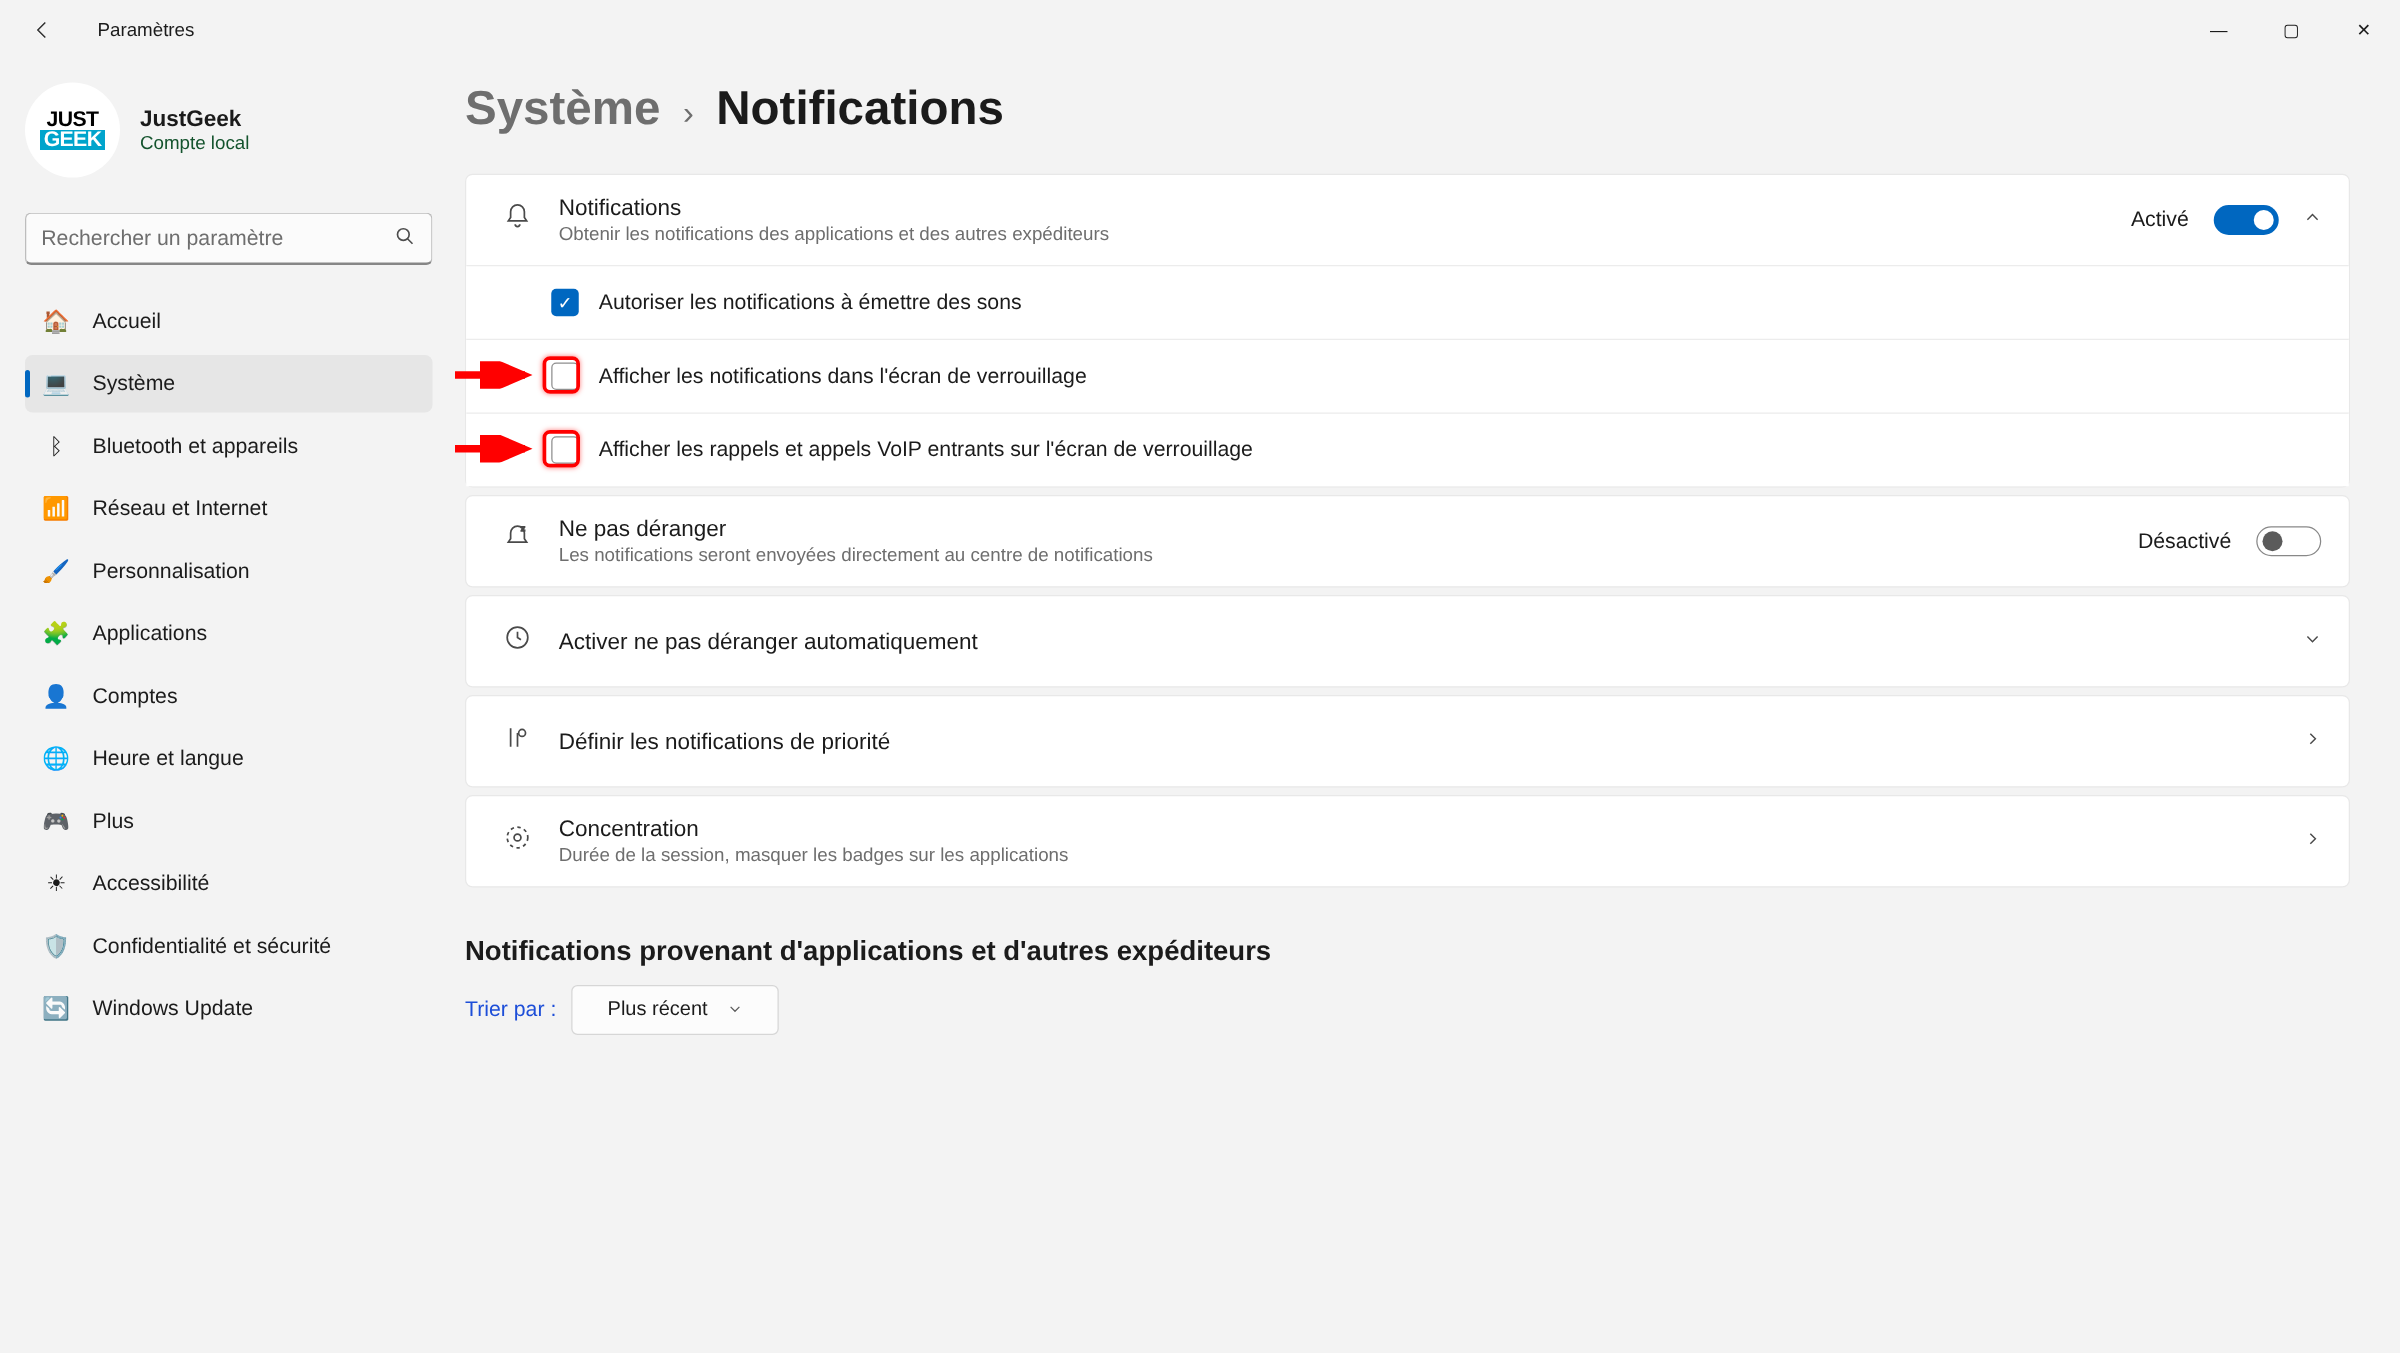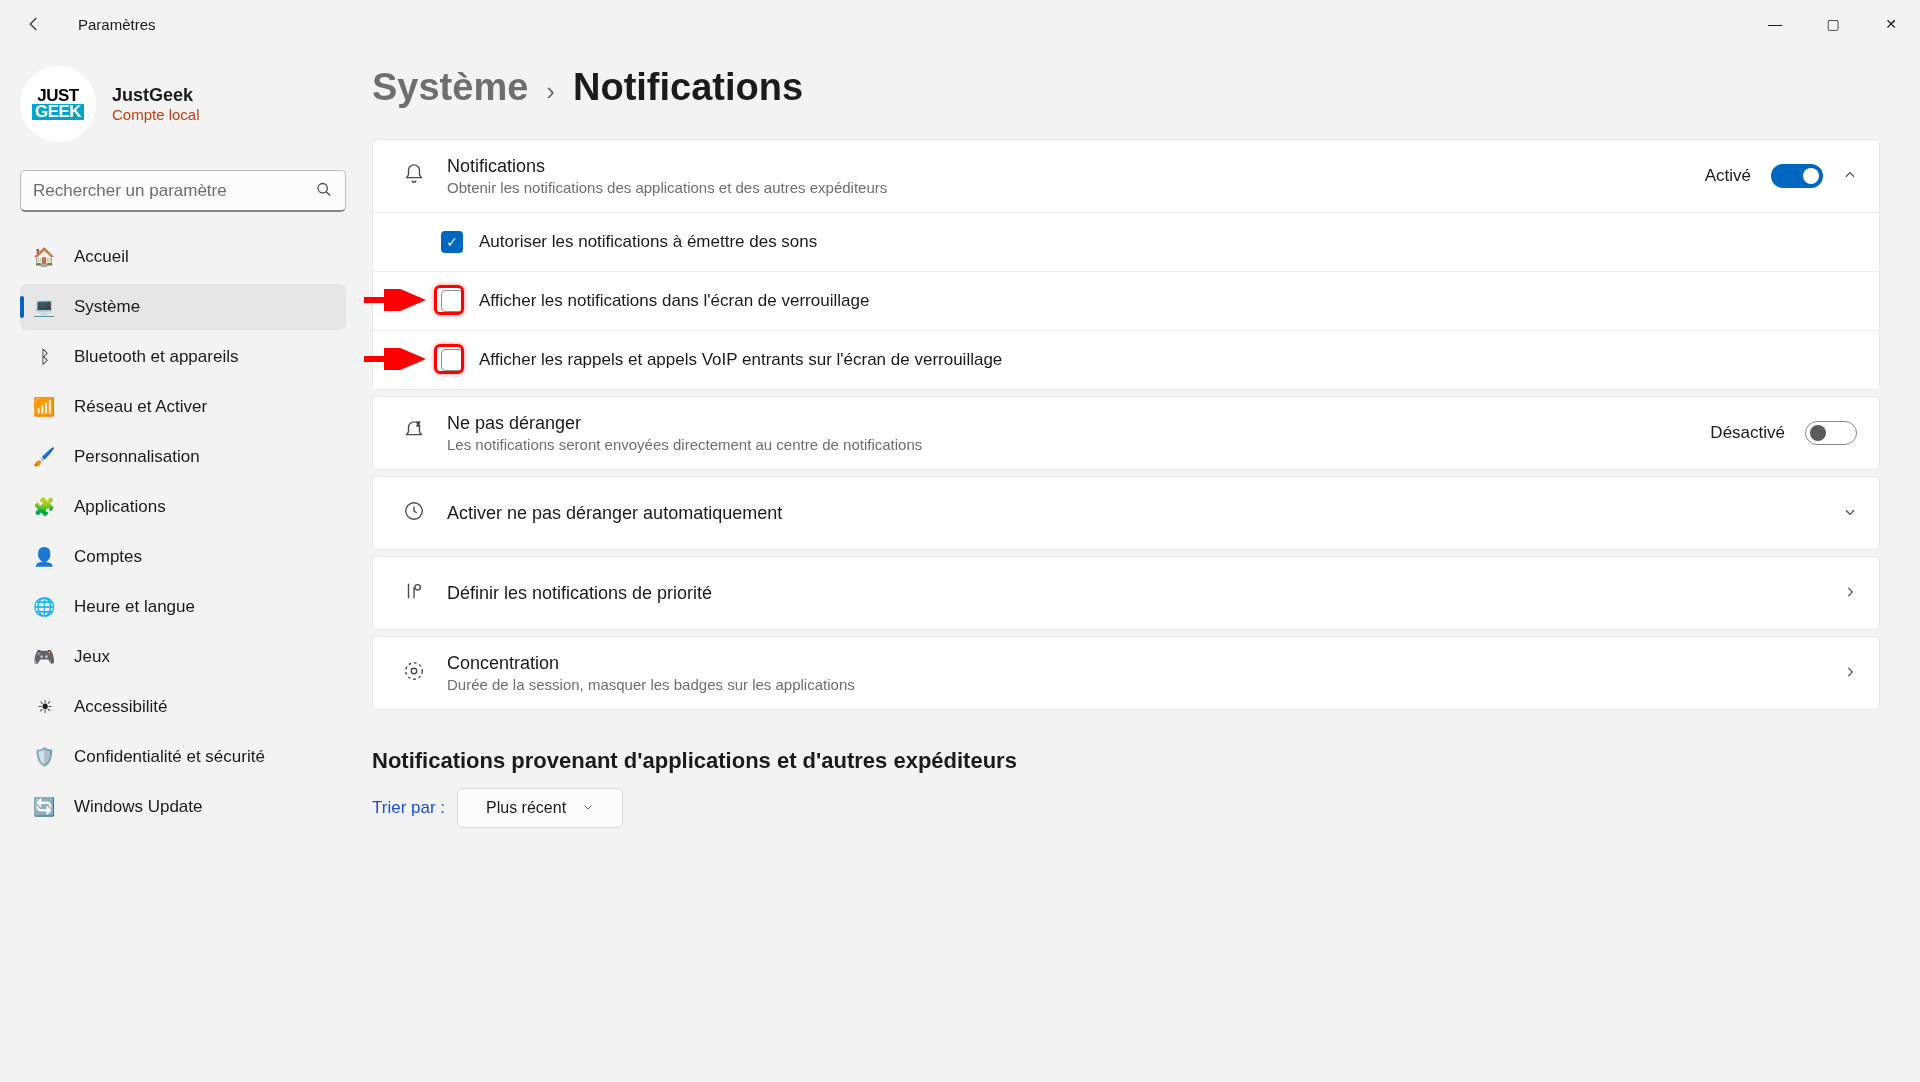--- a/index.html
+++ b/index.html
@@ -57,21 +57,21 @@
     background: #fff;
     display: flex; flex-direction: column; align-items: center; justify-content: center;
     font-weight: 900;
     font-size: 17px;
     line-height: 0.95;
     letter-spacing: -0.5px;
   }
   .avatar .line1 { color: #000; }
   .avatar .line2 { background: #00a4cc; color: #fff; padding: 0 3px; }
   .profile-name { font-size: 18px; font-weight: 600; }
-  .profile-sub { font-size: 15px; color: #c2410c; }
+  .profile-sub { font-size: 15px; color: #14532d; }
 
   .search {
     position: relative;
     margin-bottom: 22px;
   }
   .search input {
     width: 100%; height: 42px;
     padding: 0 40px 0 12px;
     font-size: 17px;
     border: 1px solid #bdbdbd;
@@ -270,41 +270,41 @@
         <div class="nav-item active">
           <span class="nav-icon">💻</span>
           <span>Système</span>
         </div>
         <div class="nav-item">
           <span class="nav-icon">ᛒ</span>
           <span>Bluetooth et appareils</span>
         </div>
         <div class="nav-item">
           <span class="nav-icon">📶</span>
-          <span>Réseau et Activer</span>
+          <span>Réseau et Internet</span>
         </div>
         <div class="nav-item">
           <span class="nav-icon">🖌️</span>
           <span>Personnalisation</span>
         </div>
         <div class="nav-item">
           <span class="nav-icon">🧩</span>
           <span>Applications</span>
         </div>
         <div class="nav-item">
           <span class="nav-icon">👤</span>
           <span>Comptes</span>
         </div>
         <div class="nav-item">
           <span class="nav-icon">🌐</span>
           <span>Heure et langue</span>
         </div>
         <div class="nav-item">
           <span class="nav-icon">🎮</span>
-          <span>Jeux</span>
+          <span>Plus</span>
         </div>
         <div class="nav-item">
           <span class="nav-icon">☀</span>
           <span>Accessibilité</span>
         </div>
         <div class="nav-item">
           <span class="nav-icon">🛡️</span>
           <span>Confidentialité et sécurité</span>
         </div>
         <div class="nav-item">

